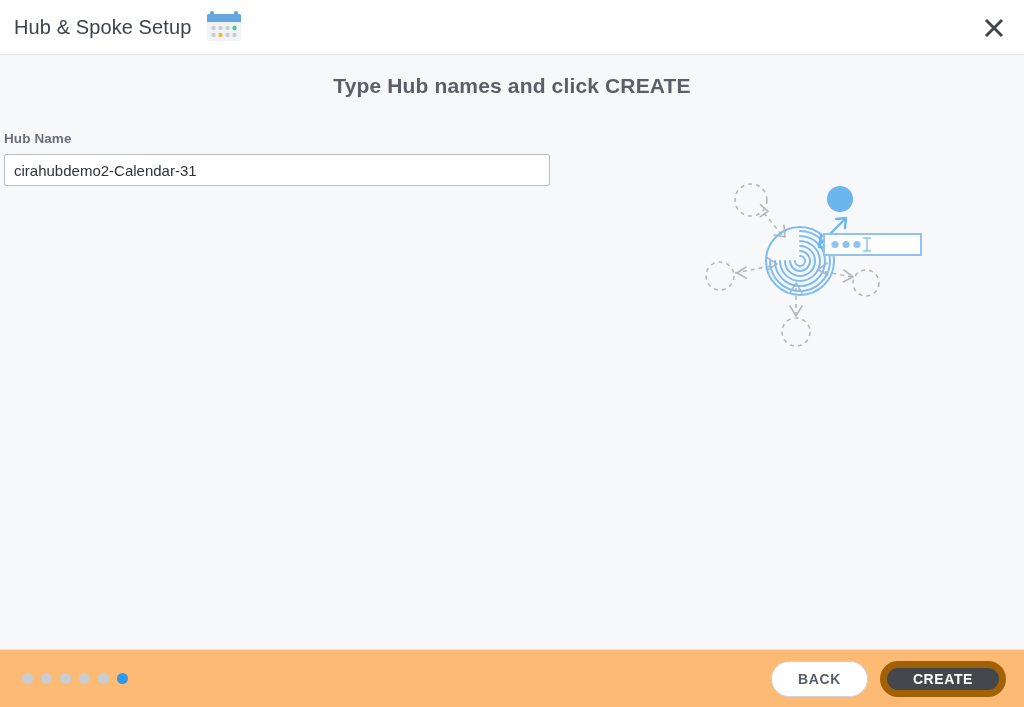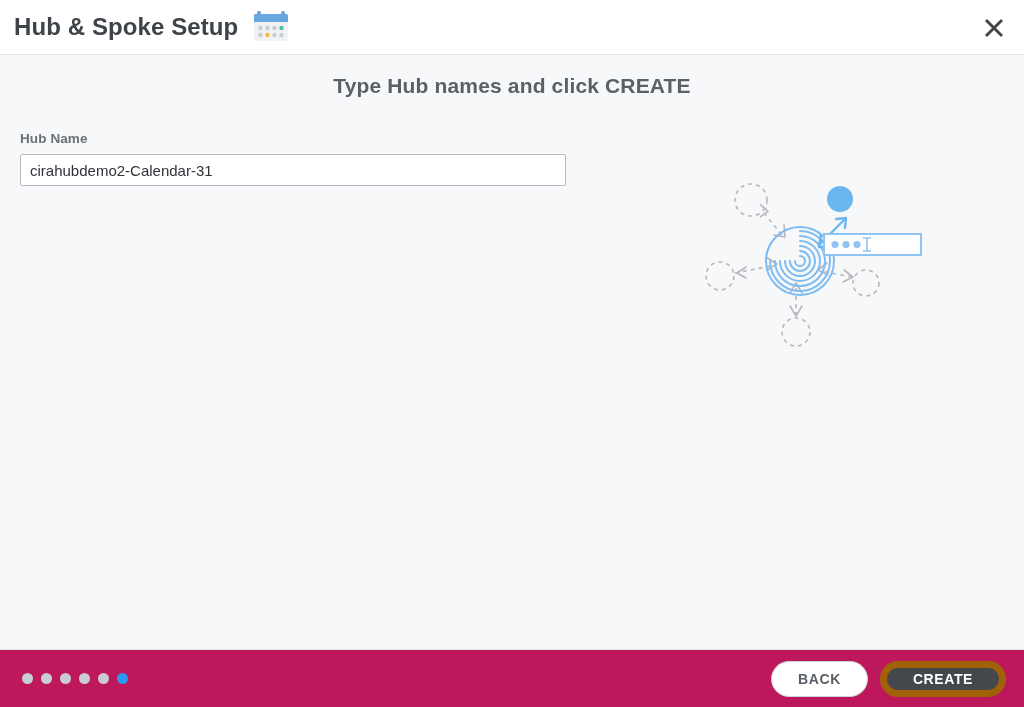--- a/index.html
+++ b/index.html
@@ -30,23 +30,23 @@
     position: relative;
     height: 55px;
     flex: 0 0 55px;
     background: #ffffff;
     border-bottom: 1px solid #e3e5e8;
     display: flex;
     align-items: center;
     padding: 0 18px 0 14px;
   }
   .title-text {
-    font-size: 24px;
+    font-size: 20px;
     color: #3d4349;
-    font-weight: 700;
+    font-weight: 400;
     letter-spacing: .1px;
     white-space: nowrap;
   }
   .title-icon {
     margin-left: 14px;
     width: 40px;
     height: 38px;
     display: block;
   }
   .close-btn {
@@ -77,21 +77,21 @@
     font-size: 21px;
     font-weight: bold;
     color: #5a6067;
     margin: 0;
     padding-top: 19px;
     letter-spacing: .15px;
   }
 
   .form-area {
     position: absolute;
-    left: 20px;
+    left: 4px;
     top: 76px;
     width: 546px;
   }
   .field-label {
     font-size: 13.5px;
     font-weight: bold;
     color: #6a7078;
     display: block;
     margin-bottom: 8px;
     letter-spacing: .1px;
@@ -117,21 +117,21 @@
     width: 250px;
     height: 185px;
   }
   .illustration svg { display: block; }
 
   
   .footer {
     flex: 0 0 58px;
     height: 58px;
     border-top: 1px solid #e0e2e5;
-    background: #be185d;
+    background: #fdba74;
     display: flex;
     align-items: center;
     padding: 0 18px 0 22px;
   }
   .dots {
     display: flex;
     align-items: center;
     gap: 8px;
   }
   .dot {

